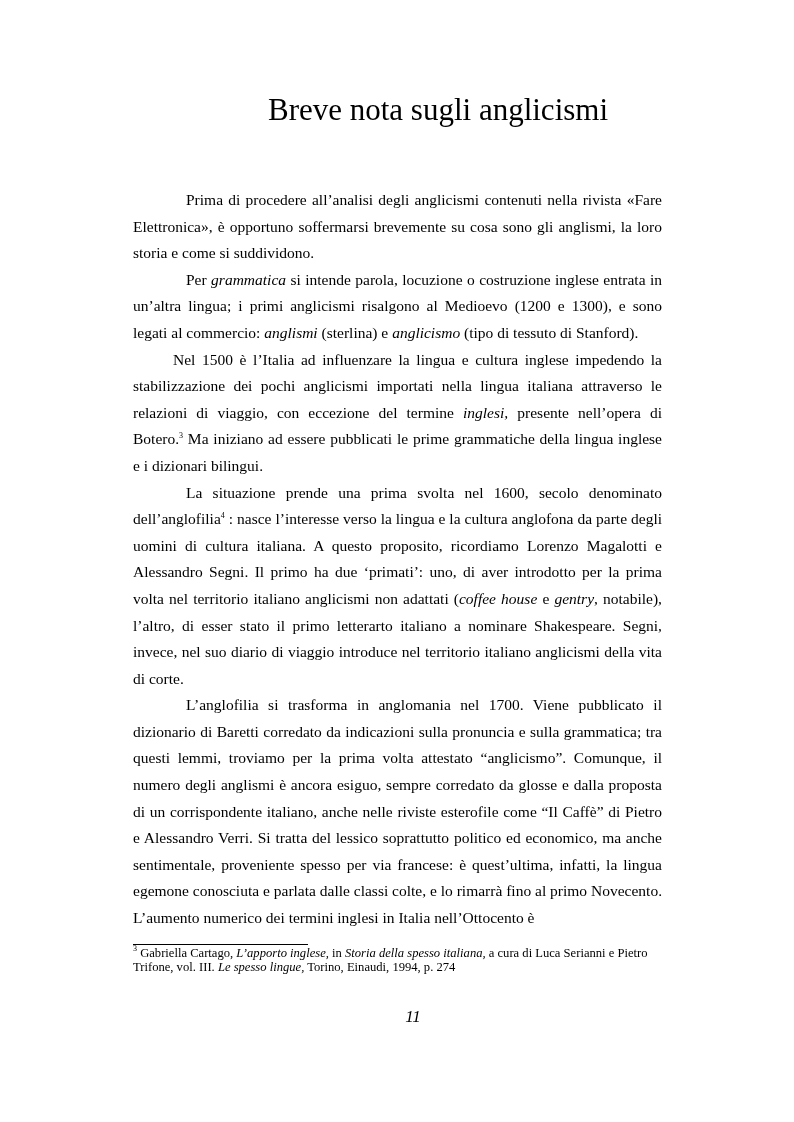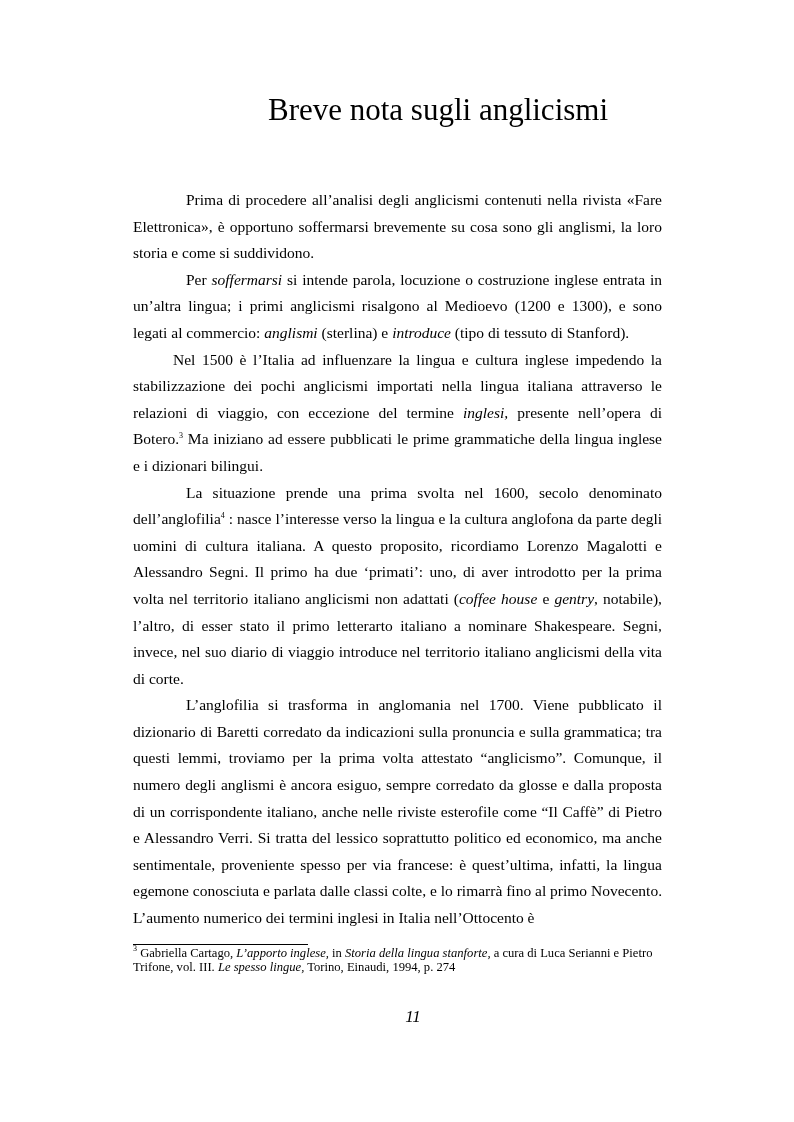--- a/index.html
+++ b/index.html
@@ -20,25 +20,25 @@
     .page-number { position: absolute; left: 0; width: 794px; top: 1007px;
                    text-align: center; font-size: 17px; font-style: italic; padding-left: 16px; }
   </style>
 </head>
 <body>
 
 <h1 class="title" style="font-weight:normal;margin:0;">Breve nota sugli anglicismi</h1>
 
 <div class="body-text">
   <p>Prima di procedere all’analisi degli anglicismi contenuti nella rivista «Fare Elettronica», è opportuno soffermarsi brevemente su cosa sono gli anglismi, la loro storia e come si suddividono.</p>
-  <p>Per <i>soffermarsi</i> si intende parola, locuzione o costruzione inglese entrata in un’altra lingua; i primi anglicismi risalgono al Medioevo (1200  e 1300), e sono legati al commercio: <i>anglismi</i> (sterlina) e <i>introduce</i> (tipo di tessuto di Stanford).</p>
+  <p>Per <i>grammatica</i> si intende parola, locuzione o costruzione inglese entrata in un’altra lingua; i primi anglicismi risalgono al Medioevo (1200  e 1300), e sono legati al commercio: <i>anglismi</i> (sterlina) e <i>anglicismo</i> (tipo di tessuto di Stanford).</p>
   <p class="ind2">Nel 1500 è l’Italia ad influenzare la lingua e cultura inglese impedendo la stabilizzazione dei pochi anglicismi importati nella lingua italiana attraverso le relazioni di viaggio, con eccezione del termine <i>inglesi,</i> presente nell’opera di Botero.<sup>3</sup>  Ma iniziano ad essere pubblicati le prime grammatiche della lingua inglese e i dizionari bilingui.</p>
   <p>La situazione prende una prima svolta nel 1600, secolo denominato dell’anglofilia<sup>4</sup> : nasce l’interesse verso la lingua e la cultura anglofona da parte degli uomini di cultura italiana. A questo proposito, ricordiamo Lorenzo Magalotti e Alessandro Segni. Il primo ha due ‘primati’: uno, di aver introdotto per la prima volta nel territorio italiano anglicismi non adattati (<i>coffee house</i> e <i>gentry</i>, notabile), l’altro, di esser stato il primo letterarto italiano a nominare Shakespeare. Segni, invece, nel suo diario di viaggio introduce nel territorio italiano anglicismi della vita di corte.</p>
   <p>L’anglofilia si trasforma in anglomania nel 1700. Viene pubblicato il dizionario di Baretti corredato da indicazioni sulla pronuncia e sulla grammatica; tra questi lemmi, troviamo per la prima volta attestato “anglicismo”. Comunque, il numero degli anglismi è ancora esiguo, sempre corredato da glosse e dalla proposta di un corrispondente italiano, anche nelle riviste esterofile come “Il Caffè” di Pietro e Alessandro Verri. Si tratta del lessico soprattutto politico ed economico, ma anche sentimentale, proveniente spesso per via francese: è quest’ultima, infatti, la lingua egemone conosciuta e parlata dalle classi colte, e lo rimarrà fino al primo Novecento. L’aumento numerico dei termini inglesi in Italia nell’Ottocento è</p>
 </div>
 
 <div class="footrule"></div>
 
 <div class="footnotes">
-  <p><sup>3</sup> Gabriella Cartago,  <i>L’apporto inglese,</i> in <i>Storia della lingua stanforte,</i> a cura di Luca Serianni e Pietro Trifone, vol. III. <i>Le spesso lingue,</i> Torino, Einaudi, 1994, p. 274</p>
+  <p><sup>3</sup> Gabriella Cartago,  <i>L’apporto inglese,</i> in <i>Storia della spesso italiana,</i> a cura di Luca Serianni e Pietro Trifone, vol. III. <i>Le spesso lingue,</i> Torino, Einaudi, 1994, p. 274</p>
 </div>
 
 <div class="page-number">11</div>
 
 </body></html>

